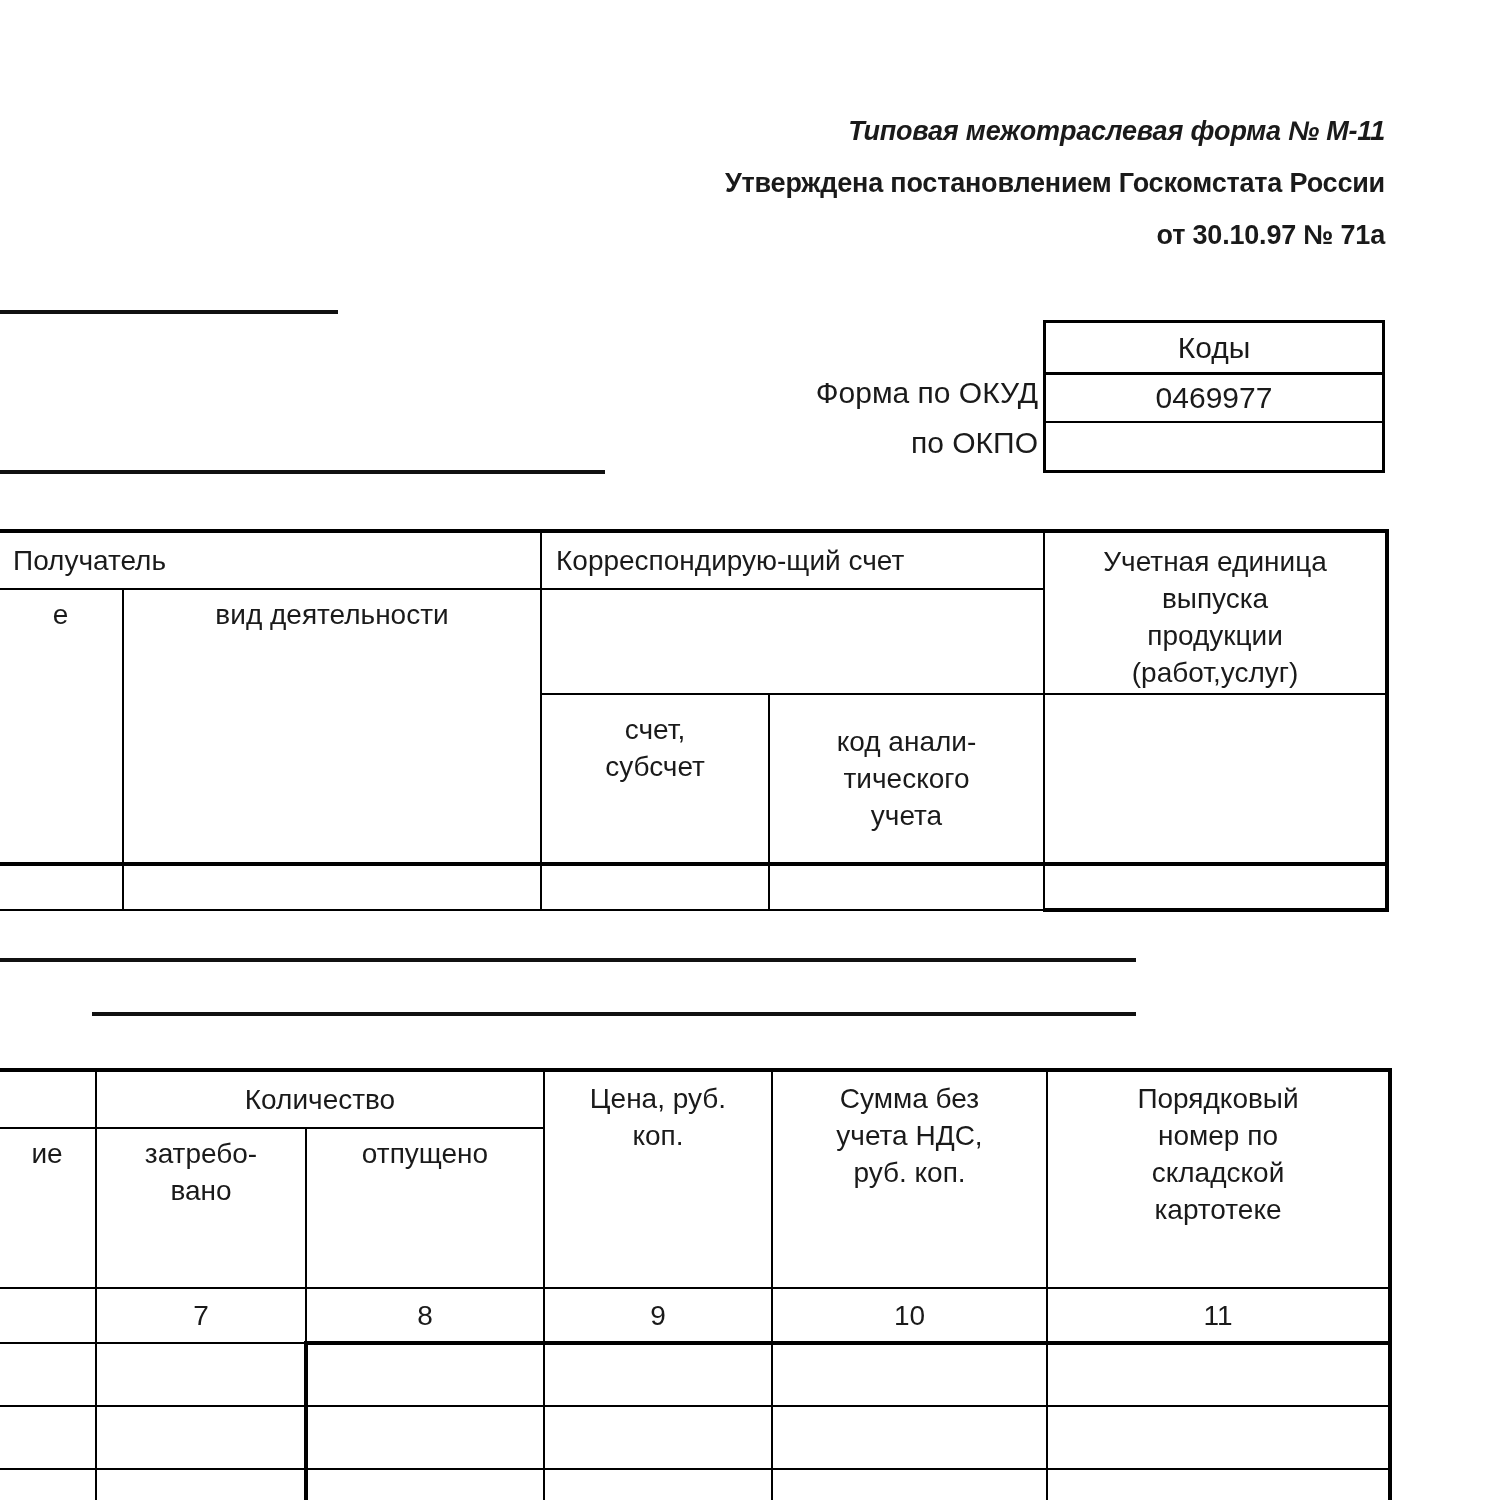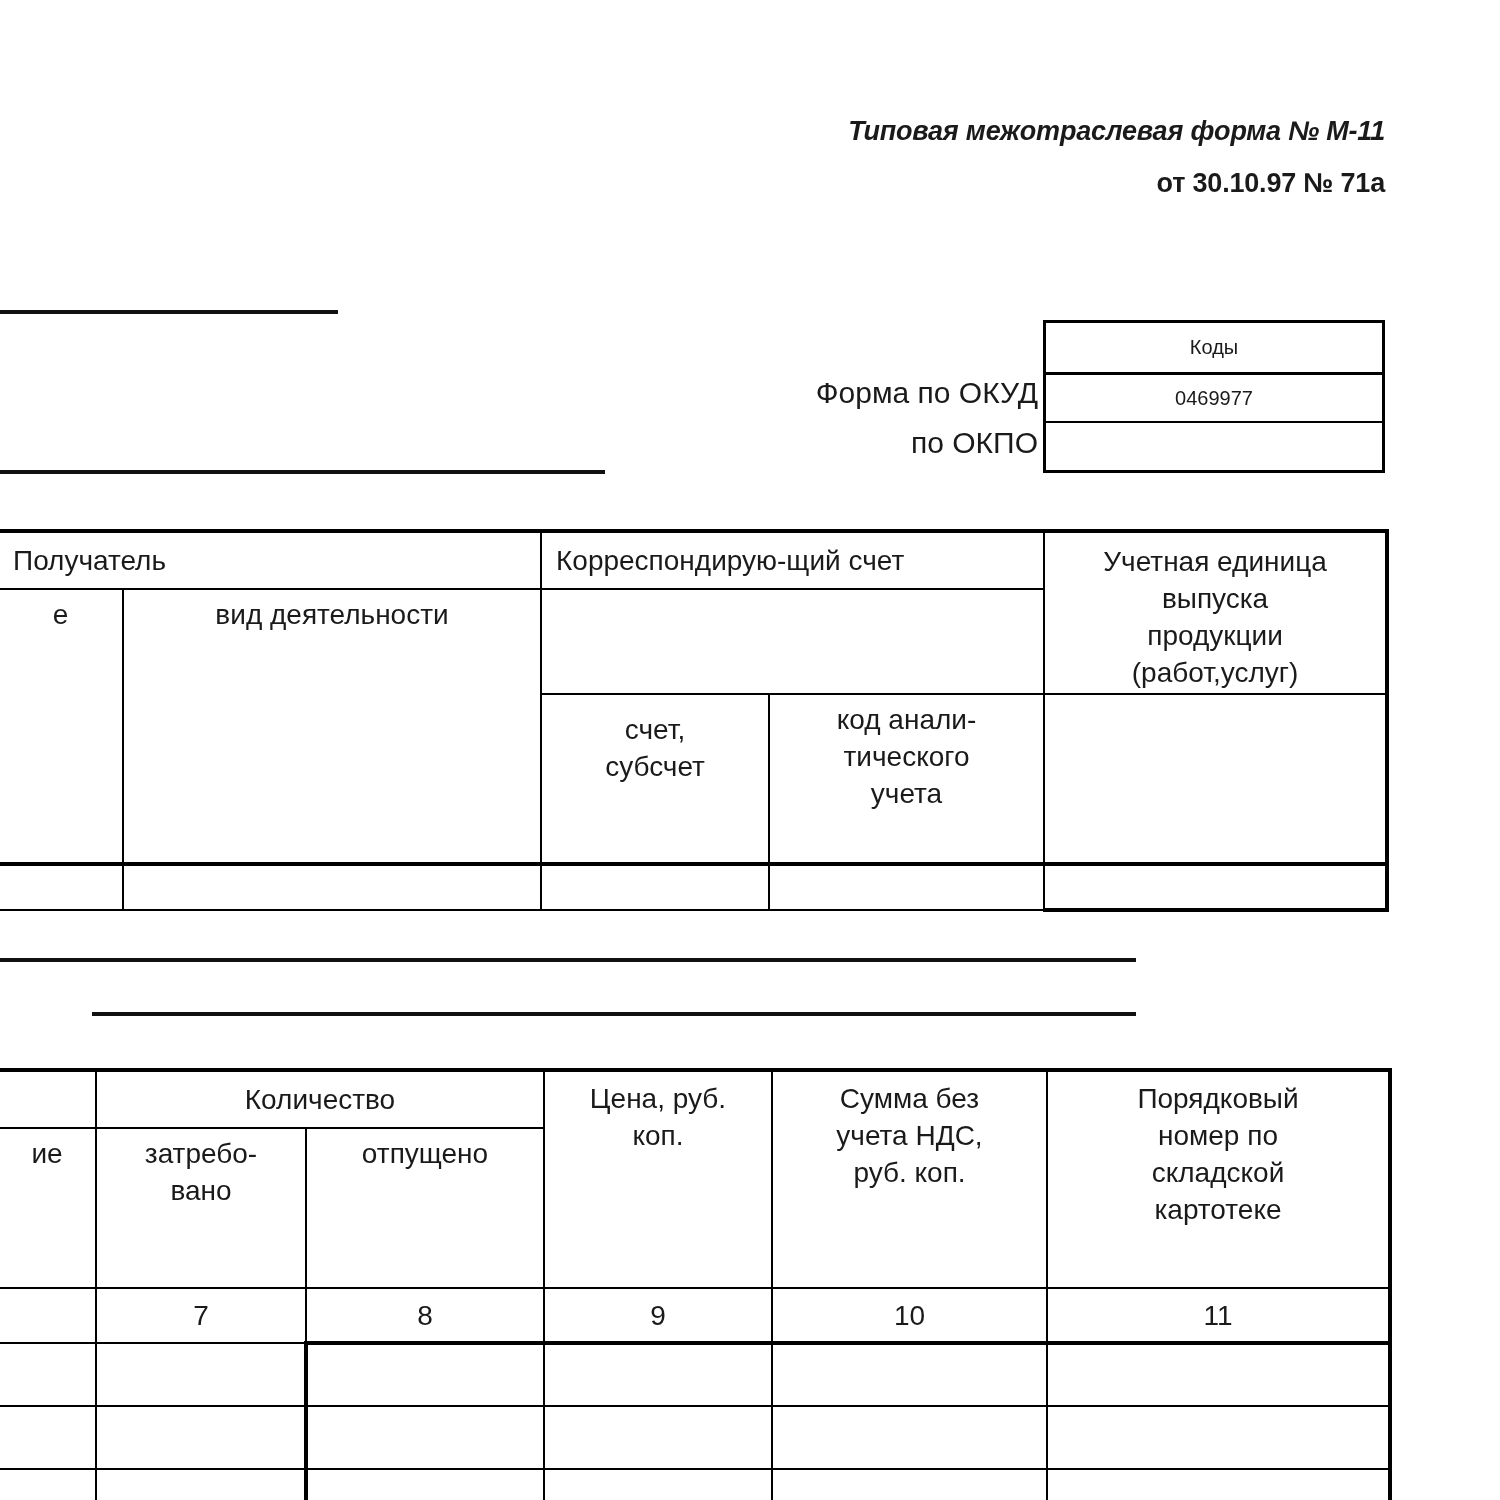--- a/index.html
+++ b/index.html
@@ -58,21 +58,21 @@
     top: 320px;
     width: 342px;
     border: 3px solid #000;
     box-sizing: border-box;
   }
   .codes-box .crow {
     height: 49px;
     display: flex;
     align-items: center;
     justify-content: center;
-    font-size: 20px;
+    font-size: 30px;
     box-sizing: border-box;
   }
   .codes-box .crow.sep {
     border-top: 3px solid #000;
   }
   .codes-box .crow.thin {
     border-top: 2px solid #000;
   }
 
   
@@ -119,20 +119,21 @@
     width: 1389px;
   }
 </style>
 </head>
 <body>
 
 <div class="page">
 
   <div class="form-header">
     <div class="line italic">Типовая межотраслевая форма № М-11</div>
+    <div class="line">Утверждена постановлением Госкомстата России</div>
     <div class="line">от 30.10.97 № 71а</div>
   </div>
 
   <div class="rule" style="left:0px; top:310px; width:338px;"></div>
   <div class="rule" style="left:0px; top:470px; width:605px;"></div>
 
   <div class="codes-labels">
     <div>Форма по ОКУД</div>
     <div>по ОКПО</div>
   </div>
@@ -157,21 +158,21 @@
         <td class="thick-top left-align" style="height:58px;" colspan="2">Корреспондирую-щий счет</td>
         <td class="thick-top thick-right" style="height:58px; vertical-align:top; padding-top:10px;margin-left:35px;" rowspan="2">Учетная единица<br>выпуска<br>продукции<br>(работ,услуг)</td>
       </tr>
       <tr>
         <td style="height:100px; vertical-align:top; padding-top:6px;" rowspan="2">е</td>
         <td style="height:100px; vertical-align:top; padding-top:6px;" rowspan="2">вид  деятельности</td>
         <td style="height:100px;" colspan="2"></td>
       </tr>
       <tr>
         <td style="height:170px; vertical-align:top; padding-top:16px;margin-left:36px;">счет,<br>субсчет</td>
-        <td style="height:170px; vertical-align:top; padding-top:6px;">код анали-<br>тического<br>учета</td>
+        <td style="height:170px; vertical-align:top; padding-top:28px;">код анали-<br>тического<br>учета</td>
         <td class="thick-right"></td>
       </tr>
       <tr>
         <td class="thick-top" style="height:46px;"></td>
         <td class="thick-top" style="height:46px;"></td>
         <td class="thick-top" style="height:46px;"></td>
         <td class="thick-top" style="height:46px;"></td>
         <td class="thick-top thick-right thick-bottom" style="height:46px;"></td>
       </tr>
     </tbody>

